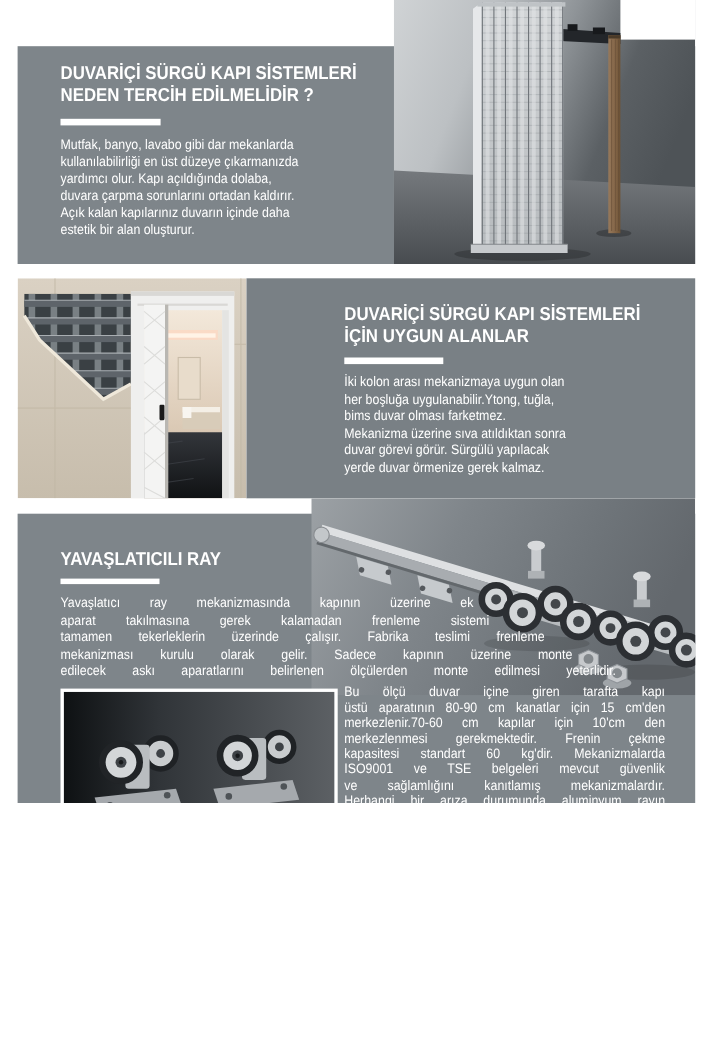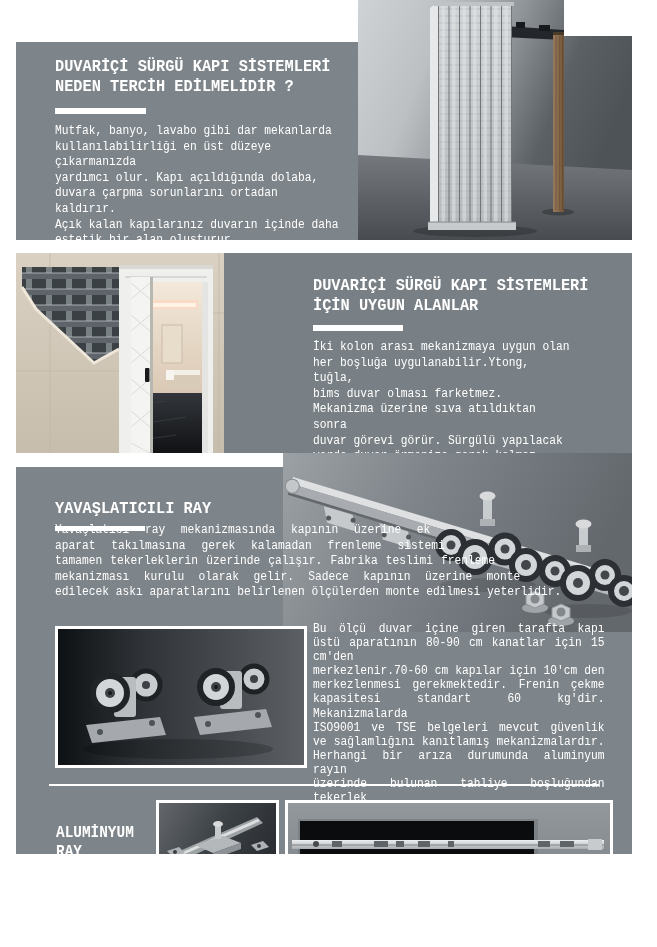--- a/index.html
+++ b/index.html
@@ -1,17 +1,17 @@
 <!DOCTYPE html>
 <html style="--page-bg: #FFFFFF; --panel: #7E858A; --panel2: #798085;"><head>
 <meta charset="utf-8">
 <style>
   html,body{margin:0;padding:0;background:#fff;}
-  #canvas{position:relative;width:657px;height:854px;background:var(--page-bg,#fff);
-          font-family:Liberation Mono, monospace;overflow:hidden;}
+  #canvas{position:relative;width:657px;height:730px;background:var(--page-bg,#fff);
+          font-family:Liberation Sans, sans-serif;overflow:hidden;}
   .panel{position:absolute;background:var(--panel,#7E858A);}
   .panel2{position:absolute;background:var(--panel2,#798085);}
   .ttl{position:absolute;color:#fff;font-weight:700;font-size:17px;line-height:20px;
        white-space:pre-line;transform:scaleX(.9);transform-origin:0 0;letter-spacing:0;}
   .bar{position:absolute;height:6px;background:#fff;}
   .body-txt{position:absolute;color:#fff;font-size:12.5px;line-height:15.6px;
        white-space:pre-line;transform:scaleX(.9);transform-origin:0 0;}
   .jline{color:#fff;font-size:12.5px;line-height:15.6px;height:15.6px;
        text-align:justify;text-align-last:justify;white-space:nowrap;overflow:visible;
        transform:scaleX(.9);transform-origin:0 0;}
@@ -299,21 +299,21 @@
     <g>
       <ellipse cx="278" cy="168" rx="13" ry="5" fill="#9FA4A8"></ellipse>
       <polygon points="278,151 287,155 287,164 278,168 269,164 269,155" fill="#C6C9CC" stroke="#90959A" stroke-width="1"></polygon>
       <circle cx="278" cy="159" r="4.5" fill="#83888C"></circle>
     </g>
   </svg>
 
   <div class="ttl" style="left:55px;top:499px;">YAVAŞLATICILI RAY</div>
   <div class="bar" style="left:55px;top:526px;width:90px;height:5px;"></div>
 
-  <div style="position:absolute;left:55px;top:523px;">
+  <div style="position:absolute;left:55px;top:541px;">
     <div class="jline" style="width:417px;">Yavaşlatıcı ray mekanizmasında kapının üzerine ek</div>
     <div class="jline" style="width:433px;">aparat takılmasına gerek kalamadan frenleme sistemi</div>
     <div class="jline" style="width:489px;">tamamen tekerleklerin üzerinde çalışır. Fabrika teslimi frenleme</div>
     <div class="jline" style="width:517px;">mekanizması kurulu olarak gelir. Sadece kapının üzerine monte</div>
     <div class="jline" style="width:561px;">edilecek askı aparatlarını belirlenen ölçülerden monte edilmesi yeterlidir.</div>
   </div>
 
   <div class="imgbox" style="left:55px;top:626px;width:252px;height:142px;">
     <svg width="246" height="136" viewBox="0 0 246 136">
       <defs>

